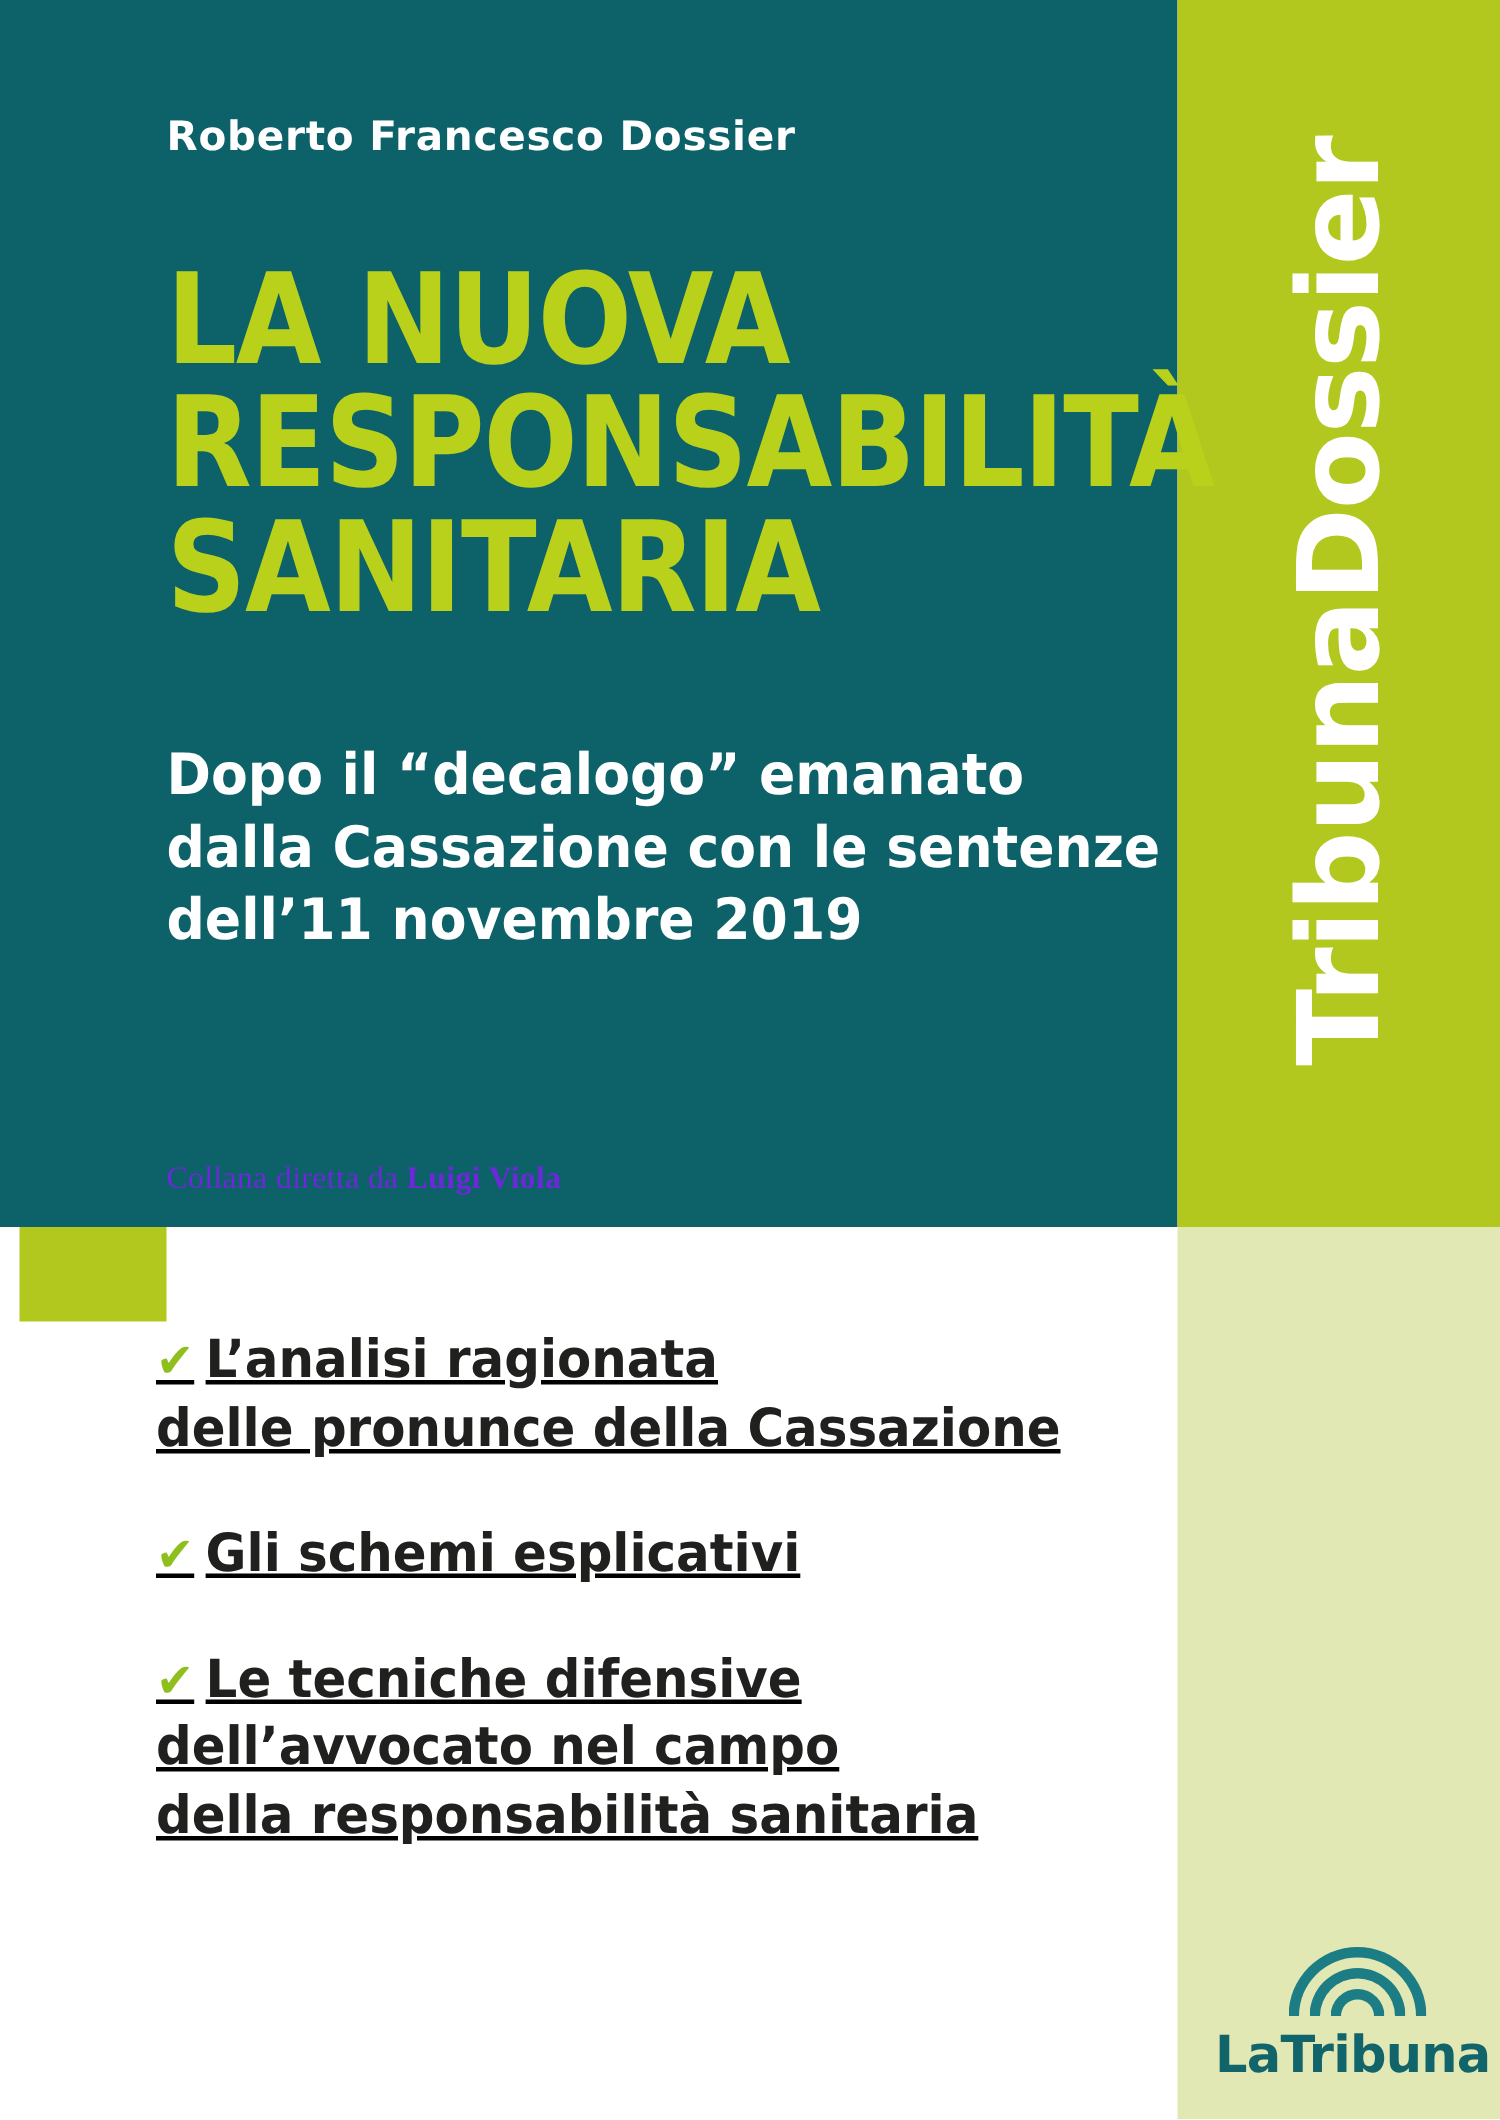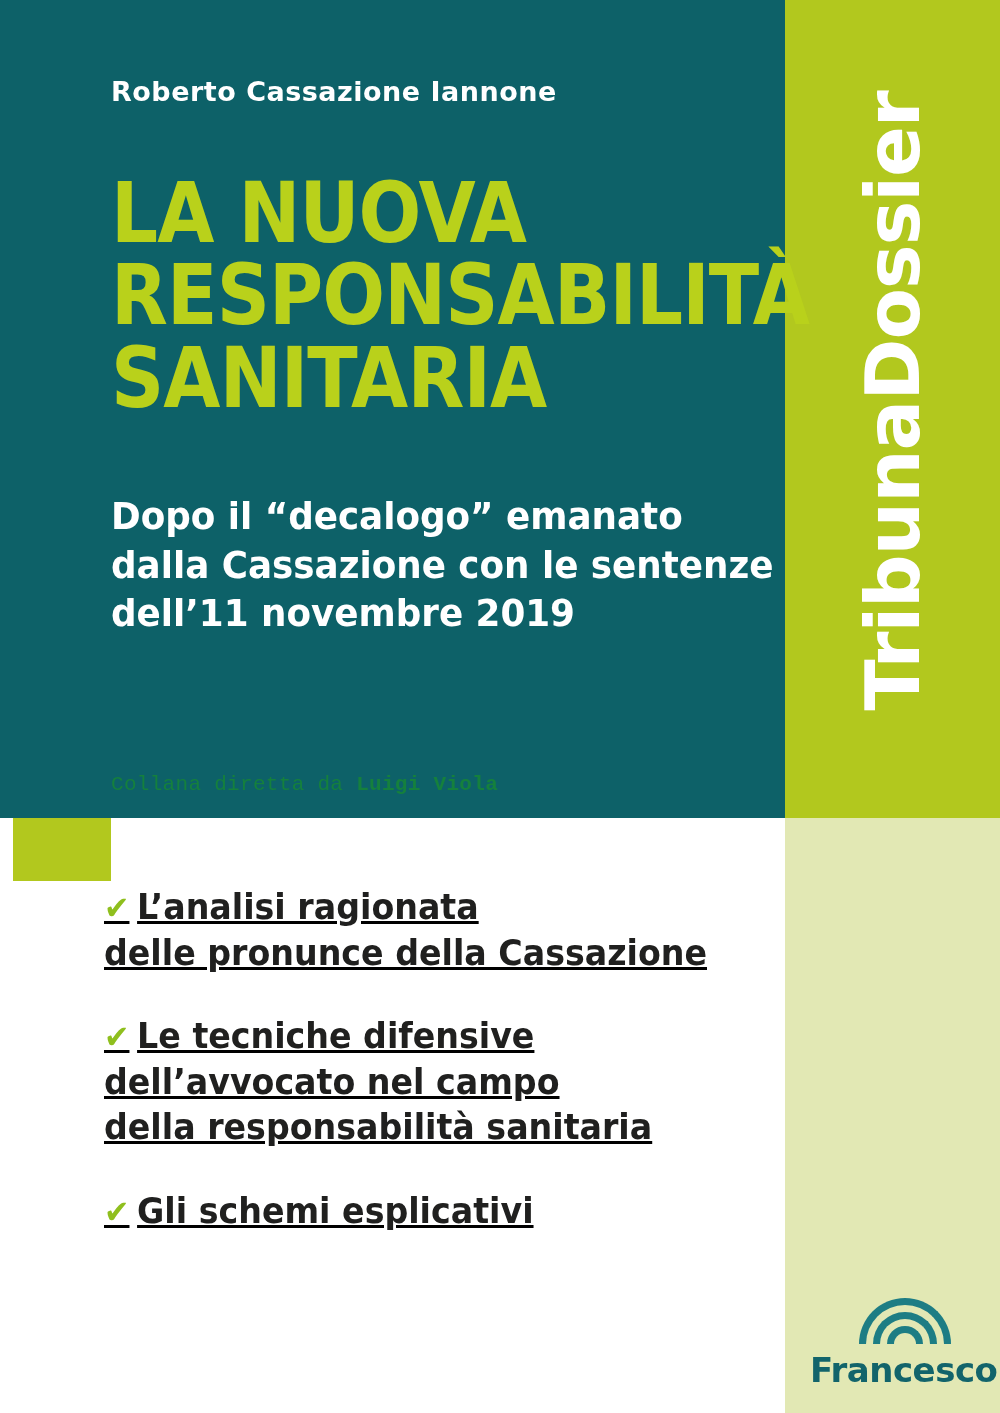--- a/index.html
+++ b/index.html
@@ -129,23 +129,23 @@
     transform: scaleX(0.94);
     transform-origin: left top;
   }
   .subtitle-line { display: block; white-space: nowrap; }
 
   
   .series {
     position: absolute;
     left: 111px;
     top: 773px;
-    font-family: Liberation Mono, monospace;
+    font-family: Liberation Serif, serif;
     font-size: 21px;
-    color: #15803d;
+    color: #6d28d9;
     letter-spacing: 0.3px;
   }
   .series b { font-weight: bold; }
 
   
   .bullets {
     position: absolute;
     left: 104px;
     top: 885px;
     width: 690px;
@@ -215,21 +215,21 @@
   <div class="right-band-lower"></div>
 
   <div class="vertical-brand">
     <div class="vertical-brand-inner">
       <span class="vb-part1">Tribuna</span><span class="vb-part2">Dossier</span>
     </div>
   </div>
 
   <div class="green-square"></div>
 
-  <div class="author">Roberto Cassazione Iannone</div>
+  <div class="author">Roberto Francesco Dossier</div>
 
   <div class="title">
     <span class="title-line">LA NUOVA</span>
     <span class="title-line">RESPONSABILITÀ</span>
     <span class="title-line">SANITARIA</span>
   </div>
 
   <div class="subtitle">
     <span class="subtitle-line">Dopo il “decalogo” emanato</span>
     <span class="subtitle-line">dalla Cassazione con le sentenze</span>
@@ -239,41 +239,41 @@
   <div class="series">
     <span>Collana diretta da </span><b>Luigi Viola</b>
   </div>
 
   <div class="bullets">
 
     <div class="bullet">
       <div class="bullet-text">
         <span class="bl"><span class="check">✔</span><span>L’analisi ragionata</span></span>
         <span class="bl">delle pronunce della Cassazione</span>
+      </div>
+    </div>
+
+    <div class="bullet">
+      <div class="bullet-text">
+        <span class="bl"><span class="check">✔</span><span>Gli schemi esplicativi</span></span>
       </div>
     </div>
 
     <div class="bullet">
       <div class="bullet-text">
         <span class="bl"><span class="check">✔</span><span>Le tecniche difensive</span></span>
         <span class="bl">dell’avvocato nel campo</span>
         <span class="bl">della responsabilità sanitaria</span>
       </div>
     </div>
 
-    <div class="bullet">
-      <div class="bullet-text">
-        <span class="bl"><span class="check">✔</span><span>Gli schemi esplicativi</span></span>
-      </div>
-    </div>
-
   </div>
 
   <div class="logo">
     <div class="logo-mark">
       <span class="arc arc1"></span>
       <span class="arc arc2"></span>
       <span class="arc arc3"></span>
     </div>
-    <div class="logo-text">Francesco</div>
+    <div class="logo-text">LaTribuna</div>
   </div>
 
 </div>
 
 </body></html>

